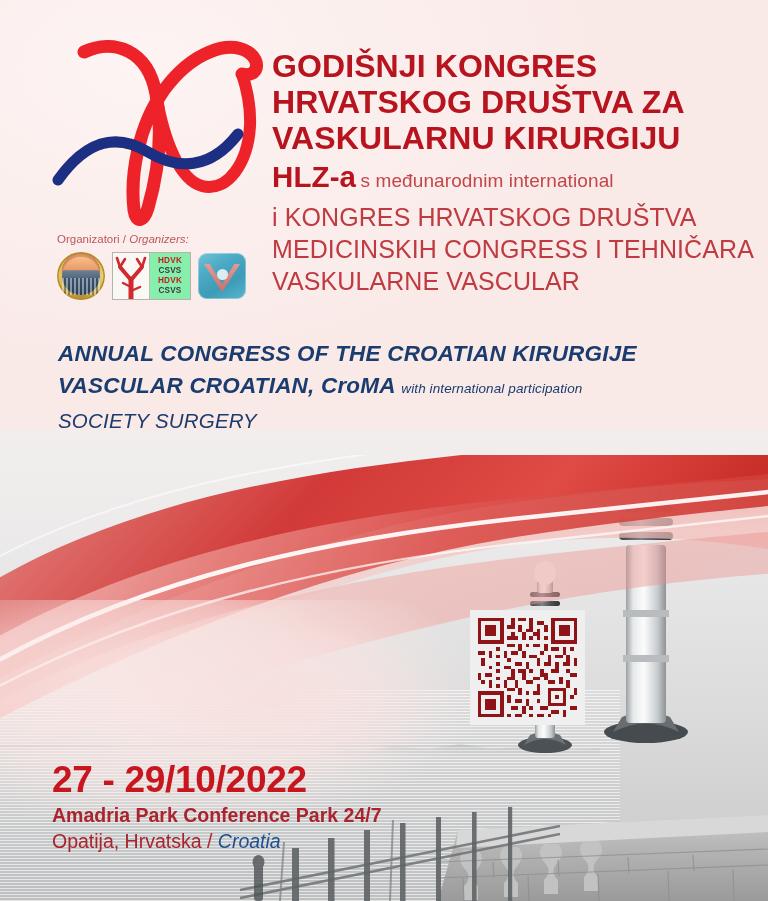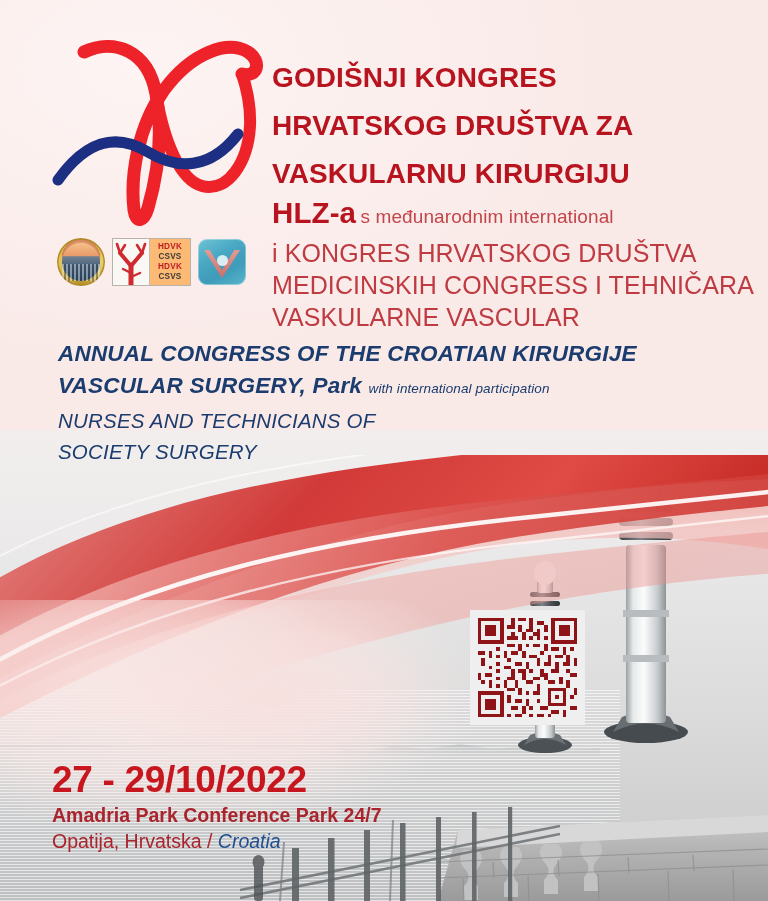--- a/index.html
+++ b/index.html
@@ -67,25 +67,24 @@
   svg.ribbon{position:absolute;left:0;top:455px;width:768px;height:300px;}
 
   
   .logomark{position:absolute;left:52px;top:30px;width:215px;height:200px;}
 
   
   .cro-block{position:absolute;left:272px;top:48px;width:452px;}
   .cro-line{
     color:#b8141f;
     font-weight:bold;
-    font-size:28px;
+    font-size:32px;
     line-height:36px;
     letter-spacing:.1px;
     white-space:nowrap;
-    margin-top:12px;
   }
   .hlz-line{line-height:38px;margin-top:2px;white-space:nowrap;}
   .hlz-big{color:#b8141f;font-weight:bold;font-size:29.5px;letter-spacing:.1px;}
   .hlz-small{color:#c4454a;font-weight:normal;font-size:19px;letter-spacing:.1px;}
   .cro-line2{
     color:#bf3a41;
     font-weight:normal;
     font-size:25px;
     line-height:32px;
     letter-spacing:.1px;
@@ -116,21 +115,21 @@
     background:
       repeating-linear-gradient(90deg,rgba(255,255,255,.45) 0 2px, rgba(20,40,60,.35) 2px 4px);
     opacity:.85;
   }
 
   .logo-hdvk{display:flex;border:1px solid #b9b2a8;background:#f3f1ec;height:46px;}
   .logo-hdvk .vess{
     width:36px;height:46px;position:relative;overflow:hidden;background:#faf8f4;
   }
   .logo-hdvk .txt{
-    width:40px;height:46px;background:#fdba74;
+    width:40px;height:46px;background:#86efac;
     display:flex;flex-direction:column;justify-content:center;align-items:center;
     border-left:1px solid #c3bcb2;
   }
   .logo-hdvk .txt span{
     font-size:8.2px;font-weight:bold;line-height:10px;letter-spacing:.2px;display:block;
   }
   .t-red{color:#c02028;}
   .t-dark{color:#3b3b3b;}
 
   .logo-teal{
@@ -354,20 +353,23 @@
     <div class="hlz-line">
       <span class="hlz-big">HLZ-a</span>
       <span class="hlz-small">s međunarodnim international</span>
     </div>
     <div class="cro-line2">i KONGRES HRVATSKOG DRUŠTVA</div>
     <div class="cro-line2">MEDICINSKIH CONGRESS I TEHNIČARA</div>
     <div class="cro-line2">VASKULARNE VASCULAR</div>
   </div>
 
   <div class="org">
+    <div class="org-label">
+      <span>Organizatori / </span><i>Organizers:</i>
+    </div>
     <div class="org-logos">
       <div class="logo-seal"></div>
       <div class="logo-hdvk">
         <div class="vess">
           <svg width="36" height="46" viewBox="0 0 36 46">
             <g stroke="#cf2a2f" fill="none" stroke-linecap="round">
               <path d="M18 46 L18 26" stroke-width="5"></path>
               <path d="M18 27 L7 14" stroke-width="4"></path>
               <path d="M18 27 L29 14" stroke-width="4"></path>
               <path d="M7 14 L4 5" stroke-width="2.6"></path>
@@ -389,24 +391,23 @@
       <div class="logo-teal">
         <div class="vshape"></div>
         <div class="dot"></div>
       </div>
     </div>
   </div>
 
   <div class="eng-block">
     <div class="eng1">ANNUAL CONGRESS OF THE CROATIAN KIRURGIJE</div>
     <div class="eng1">
-      <span>VASCULAR SURGERY, Park</span>
+      <span>VASCULAR CROATIAN, CroMA</span>
       <span class="eng-small">with international participation</span>
     </div>
-    <div class="eng2">NURSES AND TECHNICIANS OF</div>
     <div class="eng2">SOCIETY SURGERY</div>
   </div>
 
   <div class="qr">
     <svg width="107" height="107" viewBox="0 0 29 29" shape-rendering="crispEdges">
       <rect width="29" height="29" fill="#efefef"></rect>
       <g fill="#8e1418">
 
         <rect x="1" y="1" width="7" height="1"></rect>
           <rect x="1" y="7" width="7" height="1"></rect>

